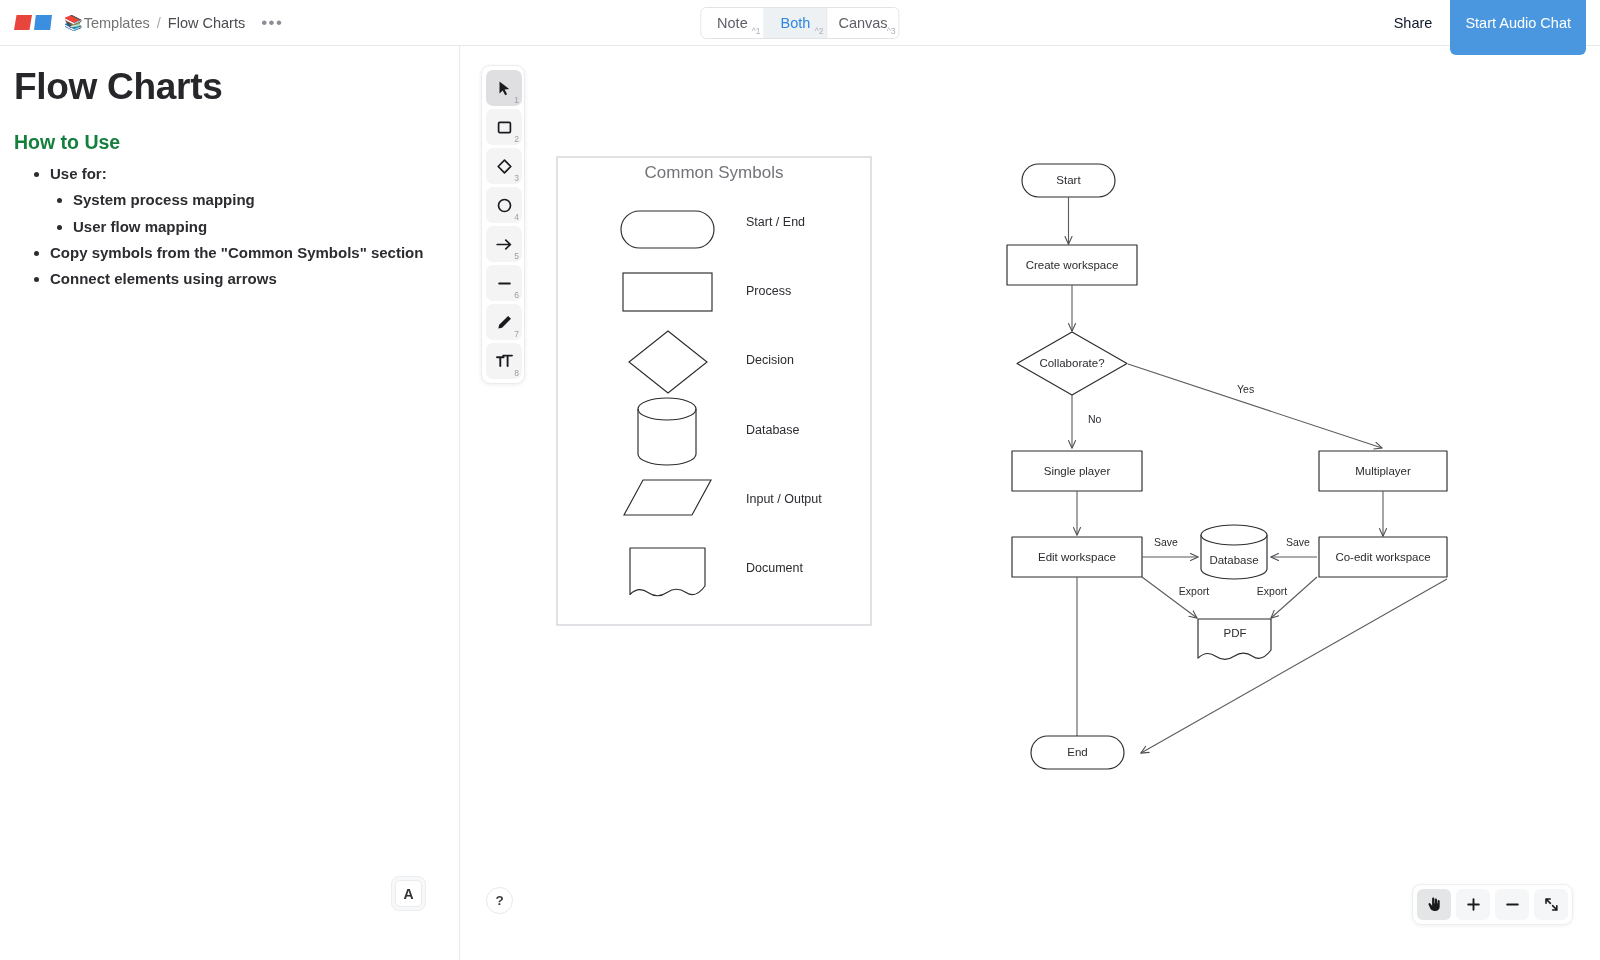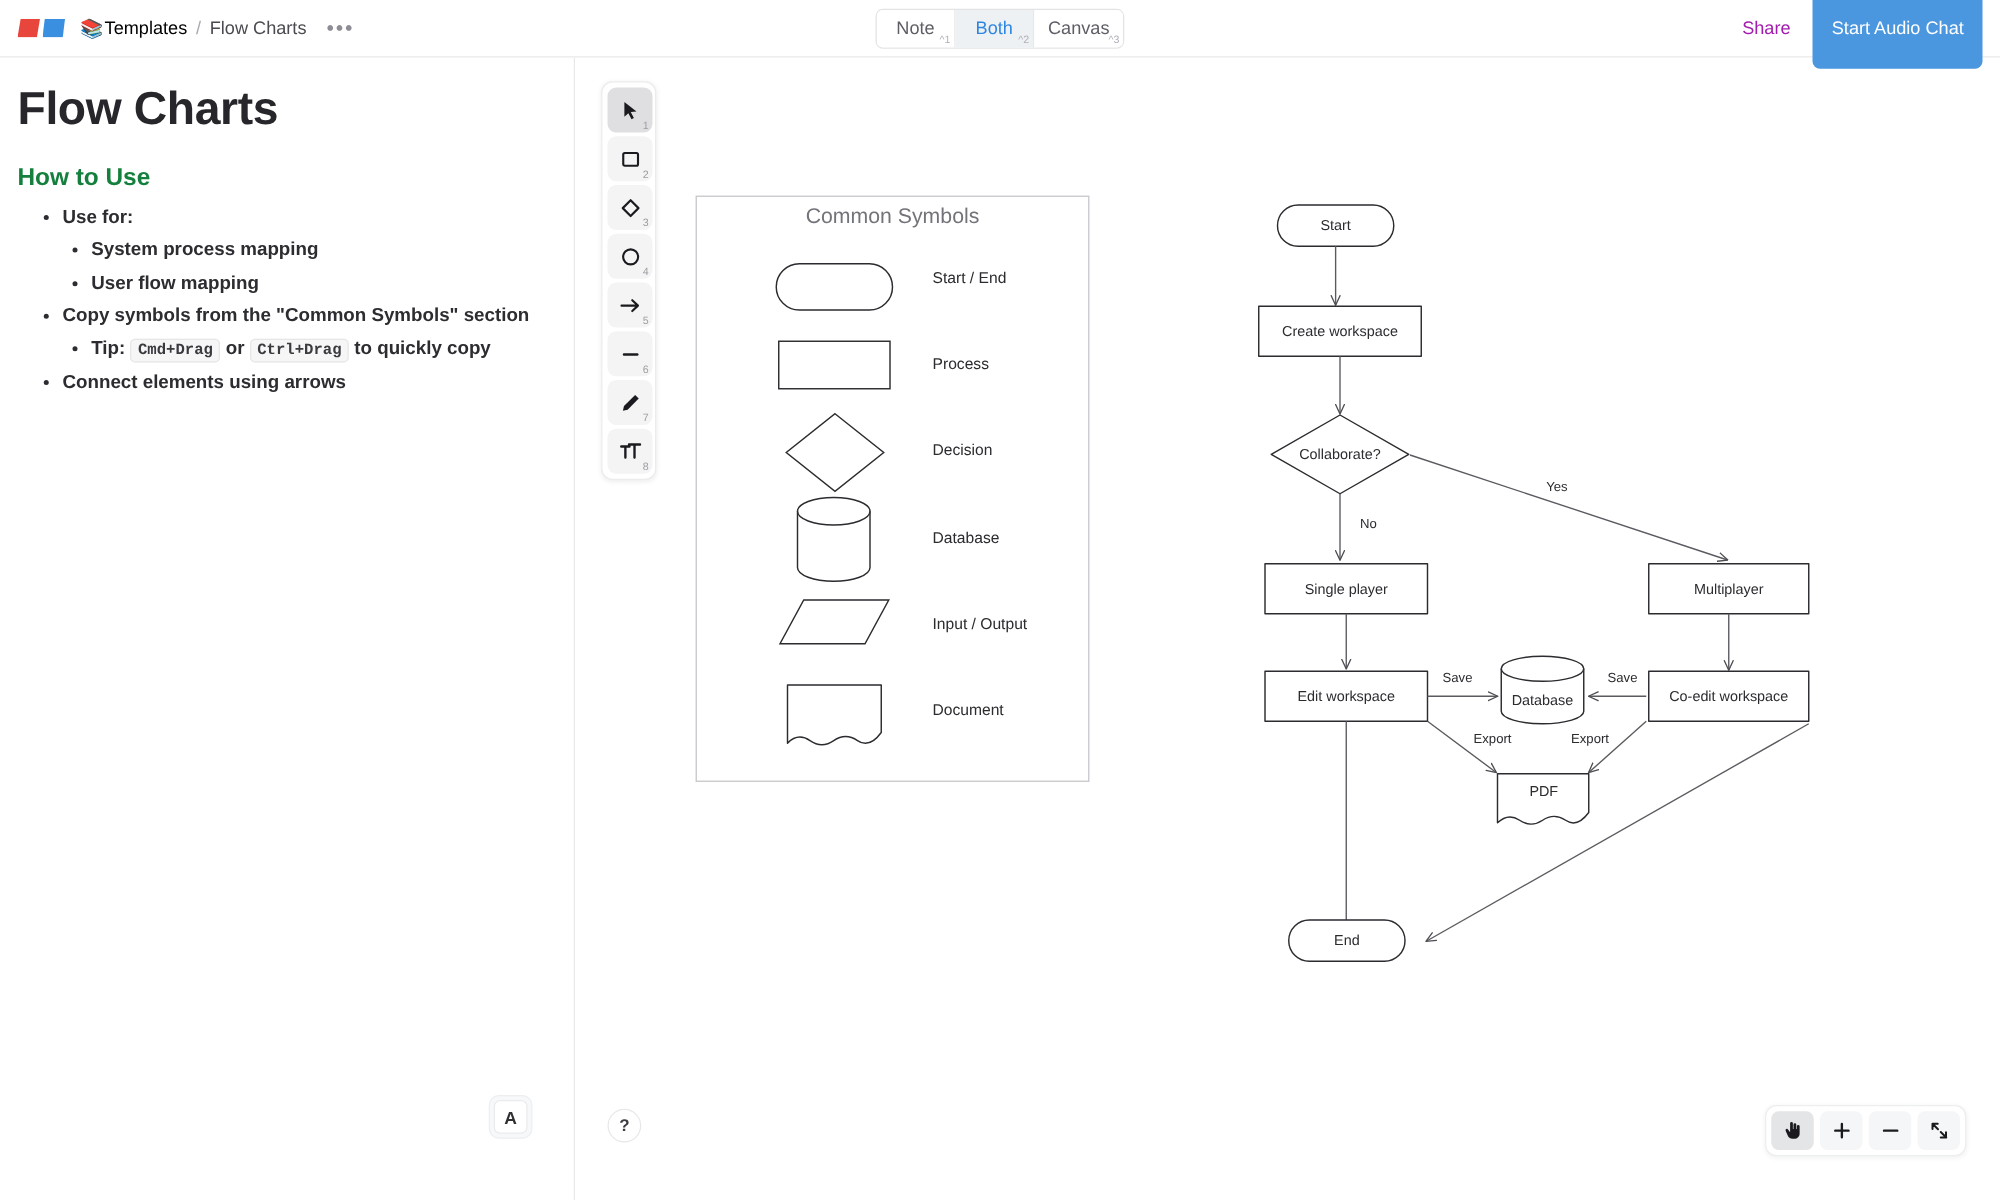--- a/index.html
+++ b/index.html
@@ -32,21 +32,21 @@
   }
   .logo-blue {
     background: #3b8fe0;
     clip-path: polygon(10% 0, 100% 0, 90% 100%, 0 100%);
   }
   #breadcrumb {
     display: flex; align-items: center;
     font-size: 14.5px; color: #5c5c63;
   }
   #breadcrumb .emoji { font-size: 15px; margin-right: 1px; }
-  #breadcrumb .crumb { color: #000000; }
+  #breadcrumb .crumb { color: #737373; }
   #breadcrumb .sep { margin: 0 7px; color: #a9a9b0; }
   #breadcrumb .crumb-current { color: #4a4a50; }
   #more-dots {
     margin-left: 16px; color: #8d8d96;
     font-size: 17px; letter-spacing: 1.5px;
     line-height: 8px; cursor: pointer;
   }
 
   #tabs {
     position: absolute; left: 50%; top: 7px;
@@ -75,21 +75,21 @@
   .tab .kbd {
     position: absolute; right: 3px; bottom: 2px;
     font-size: 8.5px; color: #b0b0b8;
   }
 
   #topbar-right {
     position: absolute; right: 14px; top: 0; height: 46px;
     display: flex; align-items: center; gap: 18px;
   }
   #share-link {
-    font-size: 14.5px; color: #a21caf; cursor: pointer;
+    font-size: 14.5px; color: #0f172a; cursor: pointer;
   }
   #audio-chat-btn {
     background: #4a97e0; color: #fff;
     font-size: 14.5px;
     border: none; border-radius: 6px;
     padding: 24px 15px;
     cursor: pointer;
     font-family: "Liberation Sans", sans-serif;
   }
 
@@ -264,29 +264,20 @@
     <ul class="lvl1">
       <li>
         <span>Use for:</span>
         <ul class="lvl2">
           <li><span>System process mapping</span></li>
           <li><span>User flow mapping</span></li>
         </ul>
       </li>
       <li>
         <span>Copy symbols from the "Common Symbols" section</span>
-        <ul class="lvl2">
-          <li>
-            <span>Tip:</span>
-            <code class="kbdtag">Cmd+Drag</code>
-            <span>or</span>
-            <code class="kbdtag">Ctrl+Drag</code>
-            <span>to quickly copy</span>
-          </li>
-        </ul>
       </li>
       <li>
         <span>Connect elements using arrows</span>
       </li>
     </ul>
   </div>
 
   <div id="font-btn">
     <div class="inner">A</div>
   </div>

